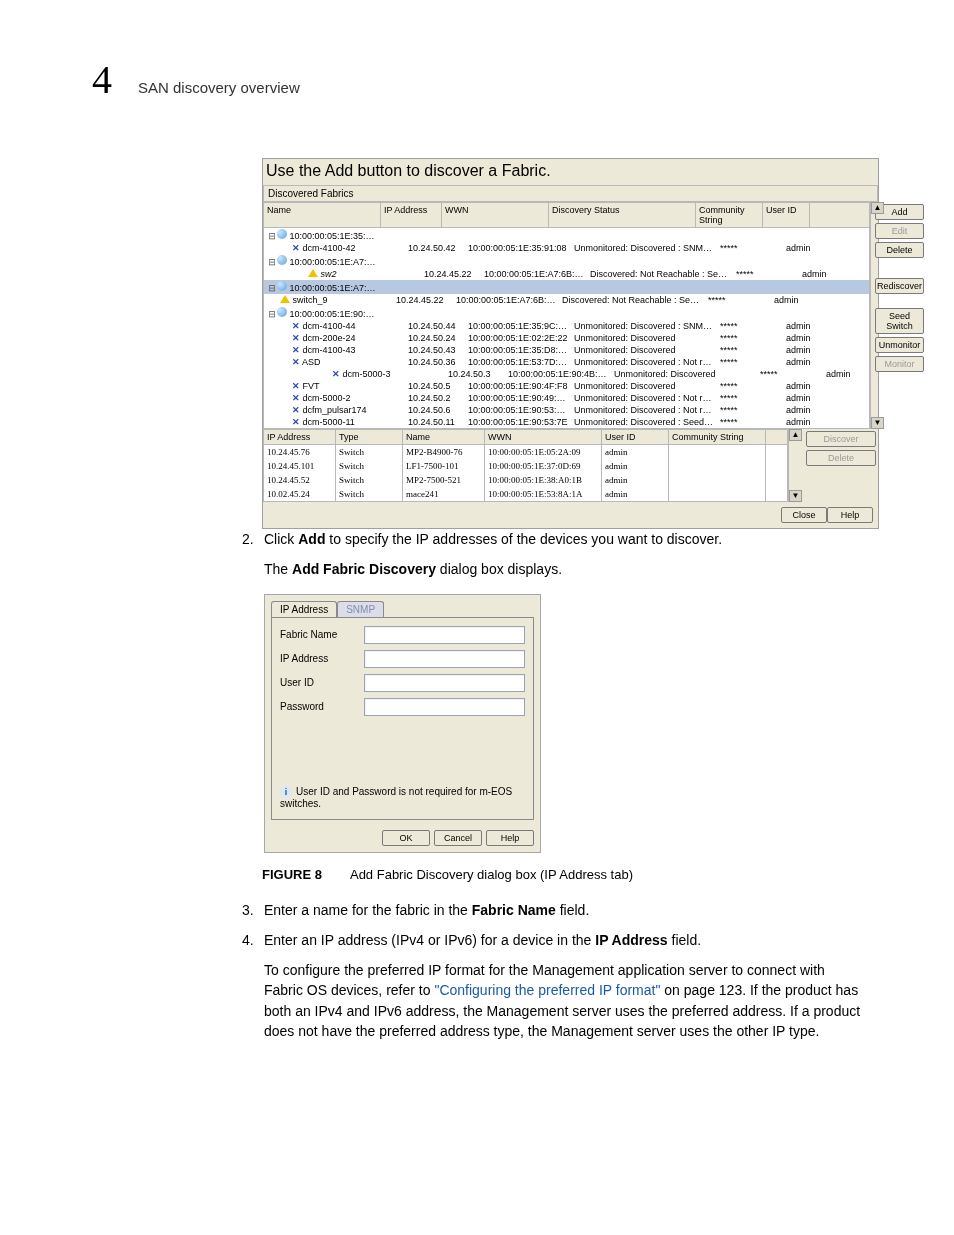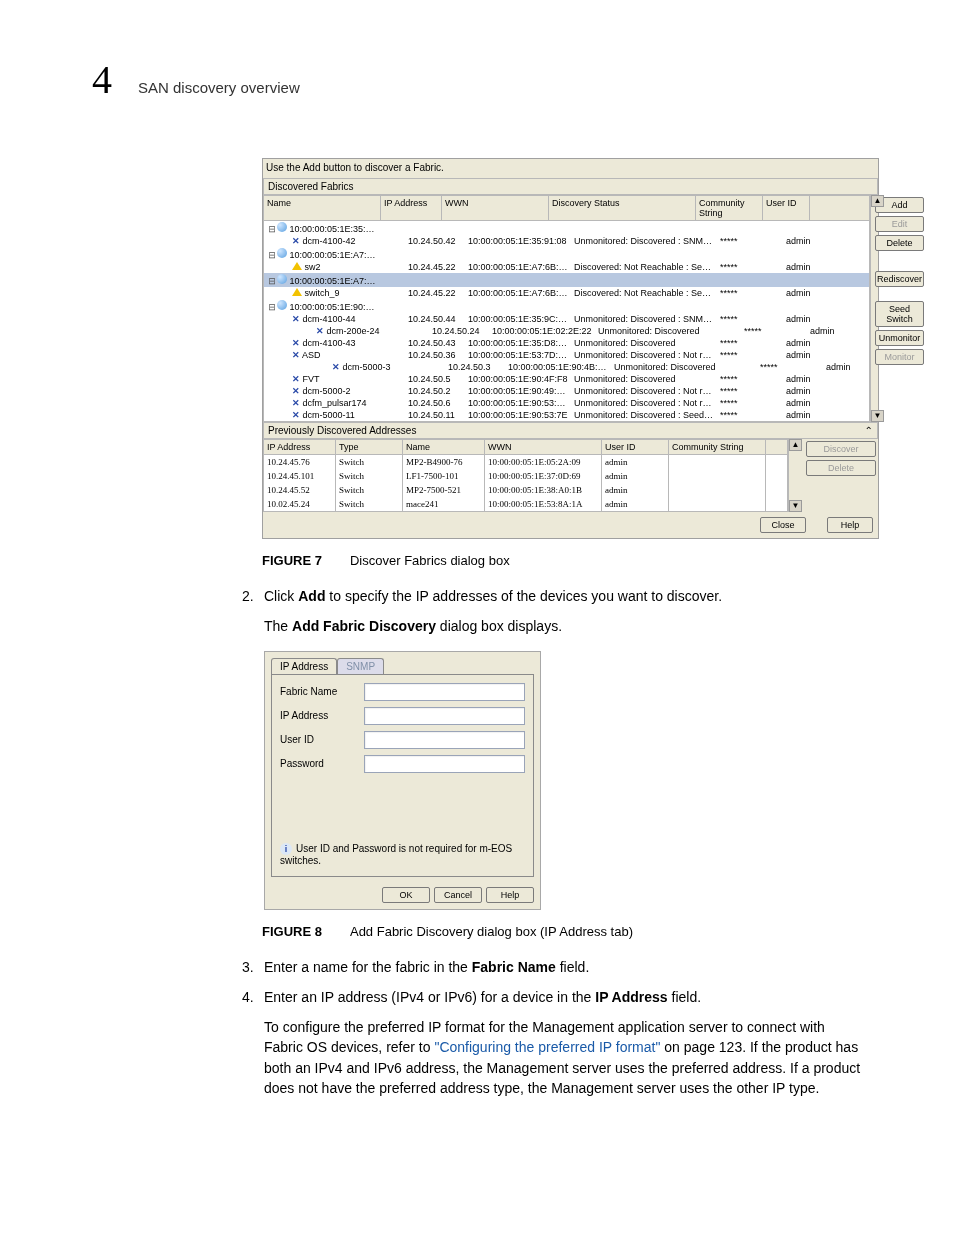--- a/index.html
+++ b/index.html
@@ -3,21 +3,21 @@
 <meta charset="utf-8">
 <style>
   html,body{margin:0;padding:0;background:#fff;font-family:Arial,Helvetica,sans-serif;color:#000;}
   .page{width:954px;min-height:1235px;box-sizing:border-box;padding:56px 70px 40px 92px;position:relative;}
   .running-head{display:flex;align-items:baseline;gap:26px;margin-bottom:55px;}
   .chapnum{font-family:"Times New Roman",serif;font-size:40px;font-weight:400;}
   .chap-title{font-size:15px;color:#333;}
 
   
   .dialog1{width:615px;margin-left:170px;background:#ece9d8;border:1px solid #a0a0a0;font-size:10px;color:#000;}
-  .hint{padding:3px 3px 5px 3px;font-size:10px;}
+  .hint{padding:3px 3px 5px 3px;font-size:16px;}
   .pane-title{background:#ece9d8;border:1px solid #b8b8b8;padding:2px 4px;font-size:10px;}
   .tbl{display:flex;}
   .grid{flex:1;border:1px solid #b8b8b8;background:#fff;}
   .ghdr,.grow{display:flex;font-size:9px;}
   .ghdr{background:#ece9d8;border-bottom:1px solid #b8b8b8;}
   .ghdr>div{border-right:1px solid #b8b8b8;padding:2px 3px;}
   .grow>div{padding:1px 3px;white-space:nowrap;overflow:hidden;text-overflow:ellipsis;}
   .grow.sel{background:#b8c8e0;}
   .c-name{width:110px;}
   .c-ip{width:54px;}
@@ -33,21 +33,21 @@
   .gicon{display:inline-block;width:10px;height:10px;border-radius:50%;background:radial-gradient(circle at 30% 30%,#cfe6ff,#5aa0e0);}
   .wicon{display:inline-block;width:0;height:0;border-left:5px solid transparent;border-right:5px solid transparent;border-bottom:8px solid #f2c200;}
   .scroll{width:13px;background:#ece9d8;border-left:1px solid #b8b8b8;position:relative;}
   .scroll .up,.scroll .dn{position:absolute;left:0;width:13px;height:12px;background:#d8d4c8;border:1px solid #9a9a9a;box-sizing:border-box;font-size:8px;text-align:center;line-height:9px;}
   .scroll .up{top:0;} .scroll .dn{bottom:0;}
 
   .prev-hdr>div,.prev-row>div{padding:2px 3px;border-right:1px solid #b8b8b8;}
   .prev-hdr{display:flex;background:#ece9d8;border-bottom:1px solid #b8b8b8;font-size:9px;}
   .prev-row{display:flex;font-size:9px;font-family:Liberation Serif, serif;}
   .p-ip{width:65px;} .p-type{width:60px;} .p-name{width:75px;} .p-wwn{width:110px;} .p-uid{width:60px;} .p-comm{width:90px;}
-  .dlg-footer{display:flex;justify-content:flex-end;gap:21px;padding:5px;}
+  .dlg-footer{display:flex;justify-content:flex-end;gap:0;padding:5px;}
 
   .fig-cap{margin:14px 0 18px 170px;font-size:13px;}
   .fig-cap b{font-weight:bold;margin-right:28px;}
 
   
   ol.steps{list-style:none;padding:0;margin:0 0 0 150px;width:620px;}
   ol.steps>li{display:flex;font-size:14px;line-height:1.45;margin-bottom:10px;}
   ol.steps>li>.num{width:22px;flex-shrink:0;}
   ol.steps>li>.txt{flex:1;}
   .sub{margin:8px 12px 14px 172px;width:600px;font-size:14px;line-height:1.45;}
@@ -113,37 +113,37 @@
           </div>
           <div class="grow ">
       <div class="c-name" style=""><span class="tree-ind">⊟</span><span class="gicon"></span> 10:00:00:05:1E:A7:6B:</div>
       <div class="c-ip"></div>
             <div class="c-wwn"></div>
       <div class="c-stat"></div>
             <div class="c-comm"></div>
       <div class="c-uid"></div>
           </div>
           <div class="grow ">
-      <div class="c-name" style="padding-left:28px;"><span class="wicon"></span> sw2</div>
+      <div class="c-name" style="padding-left:44px;font-style:italic;"><span class="wicon"></span> sw2</div>
       <div class="c-ip">10.24.45.22</div>
             <div class="c-wwn">10:00:00:05:1E:A7:6B:3A</div>
       <div class="c-stat">Discovered: Not Reachable : Seed Swi...</div>
             <div class="c-comm">*****</div>
       <div class="c-uid">admin</div>
           </div>
           <div class="grow sel">
       <div class="c-name" style=""><span class="tree-ind">⊟</span><span class="gicon"></span> 10:00:00:05:1E:A7:6B:</div>
       <div class="c-ip"></div>
             <div class="c-wwn"></div>
       <div class="c-stat"></div>
             <div class="c-comm"></div>
       <div class="c-uid"></div>
           </div>
           <div class="grow ">
-      <div class="c-name" style="padding-left:28px;"><span class="wicon"></span> switch_9</div>
+      <div class="c-name" style="padding-left:16px;"><span class="wicon"></span> switch_9</div>
       <div class="c-ip">10.24.45.22</div>
             <div class="c-wwn">10:00:00:05:1E:A7:6B:39</div>
       <div class="c-stat">Discovered: Not Reachable : Seed Swi...</div>
             <div class="c-comm">*****</div>
       <div class="c-uid">admin</div>
           </div>
           <div class="grow ">
       <div class="c-name" style=""><span class="tree-ind">⊟</span><span class="gicon"></span> 10:00:00:05:1E:90:53:7</div>
       <div class="c-ip"></div>
             <div class="c-wwn"></div>
@@ -153,21 +153,21 @@
           </div>
           <div class="grow ">
       <div class="c-name" style="padding-left:28px;"><span class="xicon">✕</span> dcm-4100-44</div>
       <div class="c-ip">10.24.50.44</div>
             <div class="c-wwn">10:00:00:05:1E:35:9C:B6</div>
       <div class="c-stat">Unmonitored: Discovered : SNMP com...</div>
             <div class="c-comm">*****</div>
       <div class="c-uid">admin</div>
           </div>
           <div class="grow ">
-      <div class="c-name" style="padding-left:28px;margin-left:24px;"><span class="xicon">✕</span> dcm-200e-24</div>
+      <div class="c-name" style="padding-left:28px;"><span class="xicon">✕</span> dcm-200e-24</div>
       <div class="c-ip">10.24.50.24</div>
             <div class="c-wwn">10:00:00:05:1E:02:2E:22</div>
       <div class="c-stat">Unmonitored: Discovered</div>
             <div class="c-comm">*****</div>
       <div class="c-uid">admin</div>
           </div>
           <div class="grow ">
       <div class="c-name" style="padding-left:28px;"><span class="xicon">✕</span> dcm-4100-43</div>
       <div class="c-ip">10.24.50.43</div>
             <div class="c-wwn">10:00:00:05:1E:35:D8:40</div>
@@ -234,24 +234,20 @@
         <div class="wbtn">Delete</div>
         <div style="height:14px"></div>
         <div class="wbtn">Rediscover</div>
         <div style="height:8px"></div>
         <div class="wbtn">Seed Switch</div>
         <div class="wbtn">Unmonitor</div>
         <div class="wbtn-dis">Monitor</div>
       </div>
     </div>
 
-    <div class="pane-title" style="display:flex;justify-content:space-between;">
-      <span>Previously Discovered Addresses</span>
-        <span>⌃</span>
-    </div>
 
     <div class="tbl">
       <div class="grid" id="grid2">
           <div class="prev-hdr">
     <div class="p-ip">IP Address</div>
             <div class="p-type">Type</div>
     <div class="p-name">Name</div>
             <div class="p-wwn">WWN</div>
     <div class="p-uid">User ID</div>
             <div class="p-comm">Community String</div>
@@ -298,23 +294,20 @@
         <div class="wbtn-dis">Delete</div>
       </div>
     </div>
 
     <div class="dlg-footer">
       <div class="wbtn" style="width:42px">Close</div>
       <div class="wbtn" style="width:42px">Help</div>
     </div>
   </div>
 
-  <div class="fig-cap">
-    <b>FIGURE 7</b><span>Discover Fabrics dialog box</span>
-  </div>
 
   <ol class="steps">
     <li>
       <span class="num">2.</span>
       <span class="txt"><span>Click </span><b>Add</b><span> to specify the IP addresses of the devices you want to discover.</span></span>
     </li>
   </ol>
   <div class="sub">
     <span>The </span><b>Add Fabric Discovery</b><span> dialog box displays.</span>
   </div>

